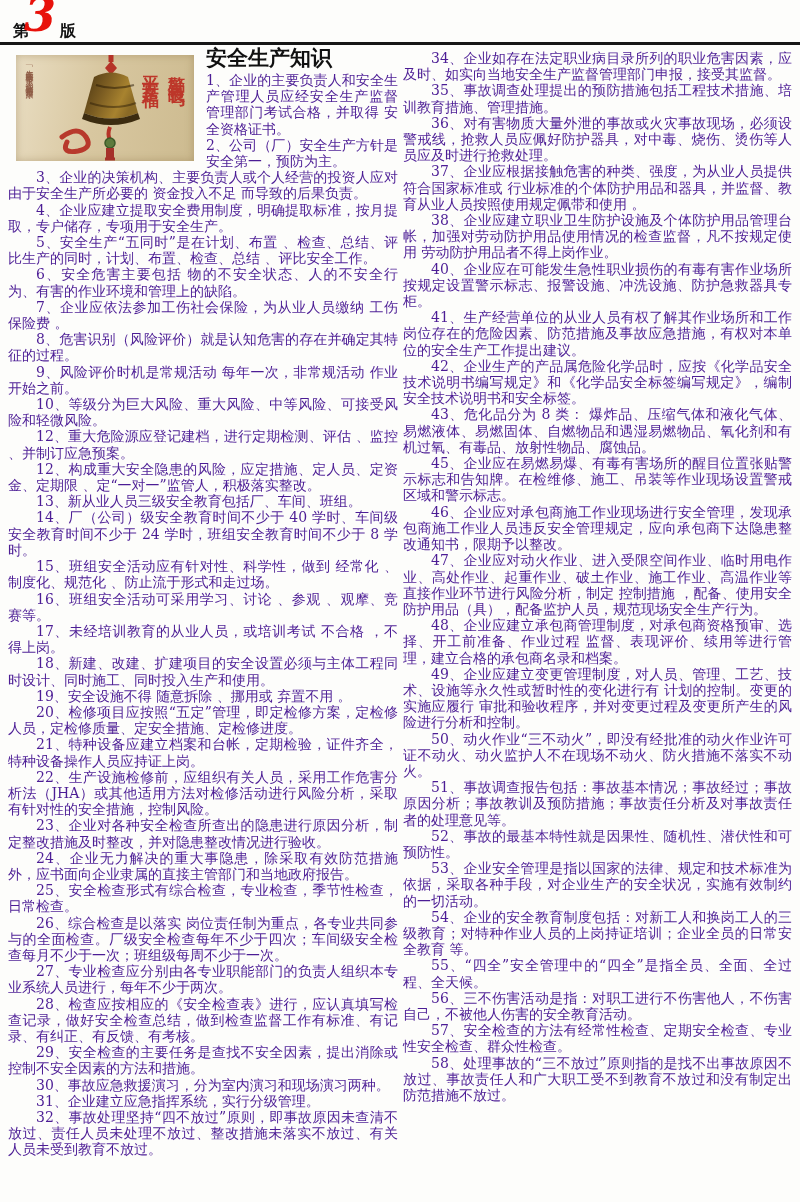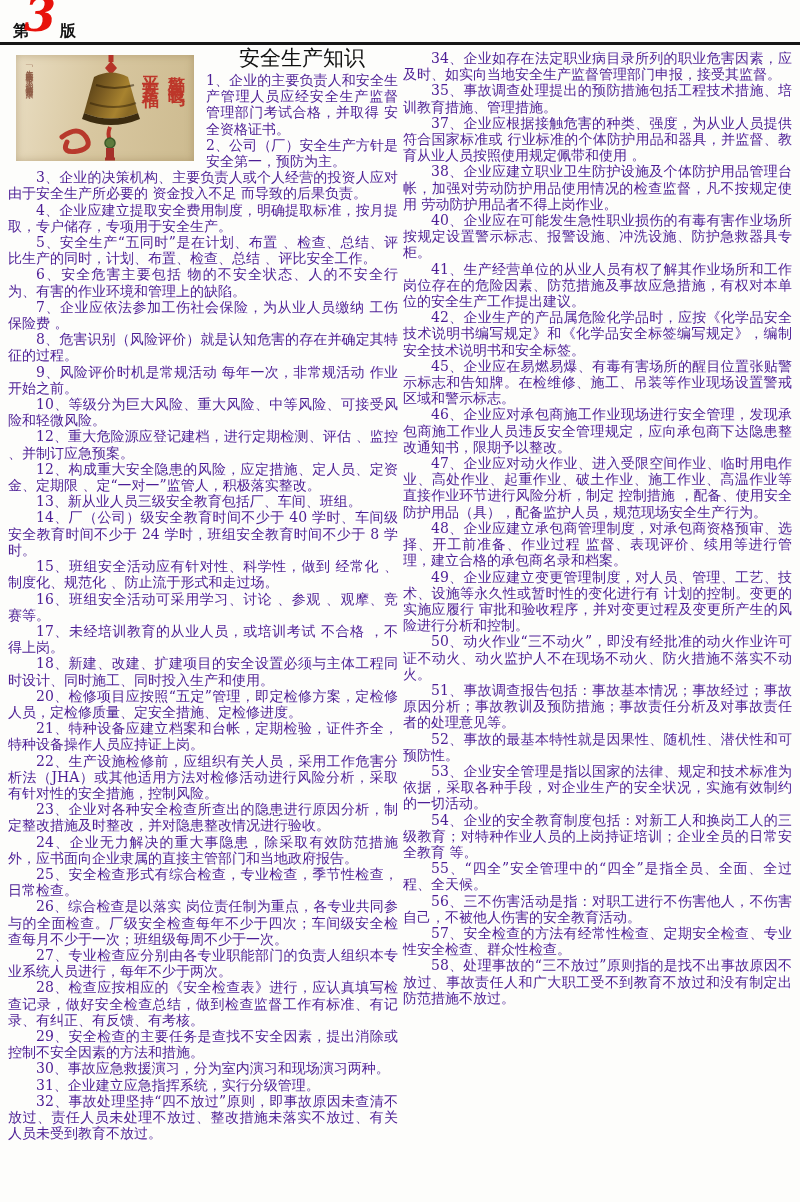--- a/index.html
+++ b/index.html
@@ -20,22 +20,22 @@
     position:absolute;left:24px;top:-8px;font-size:46px;line-height:1;
     color:#e8120b;font-weight:bold;font-style:italic;
     font-family:"DejaVu Serif","Liberation Serif",serif;
   }
   .mast-rule{position:absolute;top:42px;left:0;width:800px;height:3px;background:#161616;}
   
   .col{position:absolute;top:46px;}
   .col-left{left:8px;width:390px;}
   .col-right{left:403px;width:389px;top:50px;}
   .article-title{
-    margin:0 0 2px 0;font-size:21px;line-height:24px;font-weight:normal;
-    text-align:center;color:#101010;
+    margin:0 0 2px 0;font-size:21px;line-height:24px;font-weight:bold;
+    text-align:left;color:#101010;
   }
   p.item{
     margin:0;font-size:14px;line-height:16.2px;text-align:justify;
     text-indent:2em;color:#4c1d95;word-break:break-all;
   }
   .intro p.item{text-indent:0;}
   
   .poster{
     float:left;width:178px;height:106px;margin:9px 12px 2px 8px;
     position:relative;overflow:hidden;
@@ -121,45 +121,48 @@
       <p class="item">9、风险评价时机是常规活动 每年一次，非常规活动 作业开始之前。</p>
       <p class="item">10、等级分为巨大风险、重大风险、中等风险、可接受风险和轻微风险。</p>
       <p class="item">12、重大危险源应登记建档，进行定期检测、评估 、监控 、并制订应急预案。</p>
       <p class="item">12、构成重大安全隐患的风险，应定措施、定人员、定资金、定期限 、定“一对一”监管人，积极落实整改。</p>
       <p class="item">13、新从业人员三级安全教育包括厂、车间、班组。</p>
       <p class="item">14、厂（公司）级安全教育时间不少于 40 学时、车间级安全教育时间不少于 24 学时，班组安全教育时间不少于 8 学时。</p>
       <p class="item">15、班组安全活动应有针对性、科学性，做到 经常化 、制度化、规范化 、防止流于形式和走过场。</p>
       <p class="item">16、班组安全活动可采用学习、讨论 、参观 、观摩、竞赛等。</p>
       <p class="item">17、未经培训教育的从业人员，或培训考试 不合格 ，不得上岗。</p>
       <p class="item">18、新建、改建、扩建项目的安全设置必须与主体工程同时设计、同时施工、同时投入生产和使用。</p>
+      <p class="item">19、安全设施不得 随意拆除 、挪用或 弃置不用 。</p>
       <p class="item">20、检修项目应按照“五定”管理，即定检修方案，定检修人员，定检修质量、定安全措施、定检修进度。</p>
       <p class="item">21、特种设备应建立档案和台帐，定期检验，证件齐全，特种设备操作人员应持证上岗。</p>
       <p class="item">22、生产设施检修前，应组织有关人员，采用工作危害分析法（JHA）或其他适用方法对检修活动进行风险分析，采取有针对性的安全措施，控制风险。</p>
       <p class="item">23、企业对各种安全检查所查出的隐患进行原因分析，制定整改措施及时整改，并对隐患整改情况进行验收。</p>
       <p class="item">24、企业无力解决的重大事隐患，除采取有效防范措施外，应书面向企业隶属的直接主管部门和当地政府报告。</p>
       <p class="item">25、安全检查形式有综合检查，专业检查，季节性检查，日常检查。</p>
       <p class="item">26、综合检查是以落实 岗位责任制为重点，各专业共同参与的全面检查。厂级安全检查每年不少于四次；车间级安全检查每月不少于一次；班组级每周不少于一次。</p>
       <p class="item">27、专业检查应分别由各专业职能部门的负责人组织本专业系统人员进行，每年不少于两次。</p>
       <p class="item">28、检查应按相应的《安全检查表》进行，应认真填写检查记录，做好安全检查总结，做到检查监督工作有标准、有记录、有纠正、有反馈、有考核。</p>
       <p class="item">29、安全检查的主要任务是查找不安全因素，提出消除或控制不安全因素的方法和措施。</p>
       <p class="item">30、事故应急救援演习，分为室内演习和现场演习两种。</p>
       <p class="item">31、企业建立应急指挥系统，实行分级管理。</p>
       <p class="item">32、事故处理坚持“四不放过”原则，即事故原因未查清不放过、责任人员未处理不放过、整改措施未落实不放过、有关人员未受到教育不放过。</p>
     </div>
 </div>
 
 <div class="col col-right">
   <div>
       <p class="item">34、企业如存在法定职业病目录所列的职业危害因素，应及时、如实向当地安全生产监督管理部门申报，接受其监督。</p>
       <p class="item">35、事故调查处理提出的预防措施包括工程技术措施、培训教育措施、管理措施。</p>
+      <p class="item">36、对有害物质大量外泄的事故或火灾事故现场，必须设警戒线，抢救人员应佩好防护器具，对中毒、烧伤、烫伤等人员应及时进行抢救处理。</p>
       <p class="item">37、企业应根据接触危害的种类、强度，为从业人员提供符合国家标准或 行业标准的个体防护用品和器具，并监督、教育从业人员按照使用规定佩带和使用 。</p>
       <p class="item">38、企业应建立职业卫生防护设施及个体防护用品管理台帐，加强对劳动防护用品使用情况的检查监督，凡不按规定使用 劳动防护用品者不得上岗作业。</p>
       <p class="item">40、企业应在可能发生急性职业损伤的有毒有害作业场所按规定设置警示标志、报警设施、冲洗设施、防护急救器具专柜。</p>
       <p class="item">41、生产经营单位的从业人员有权了解其作业场所和工作岗位存在的危险因素、防范措施及事故应急措施，有权对本单位的安全生产工作提出建议。</p>
       <p class="item">42、企业生产的产品属危险化学品时，应按《化学品安全技术说明书编写规定》和《化学品安全标签编写规定》，编制安全技术说明书和安全标签。</p>
+      <p class="item">43、危化品分为 8 类： 爆炸品、压缩气体和液化气体、易燃液体、易燃固体、自燃物品和遇湿易燃物品、氧化剂和有机过氧、有毒品、放射性物品、腐蚀品。</p>
       <p class="item">45、企业应在易燃易爆、有毒有害场所的醒目位置张贴警示标志和告知牌。在检维修、施工、吊装等作业现场设置警戒区域和警示标志。</p>
       <p class="item">46、企业应对承包商施工作业现场进行安全管理，发现承包商施工作业人员违反安全管理规定，应向承包商下达隐患整改通知书，限期予以整改。</p>
       <p class="item">47、企业应对动火作业、进入受限空间作业、临时用电作业、高处作业、起重作业、破土作业、施工作业、高温作业等直接作业环节进行风险分析，制定 控制措施 ，配备、使用安全防护用品（具），配备监护人员，规范现场安全生产行为。</p>
       <p class="item">48、企业应建立承包商管理制度，对承包商资格预审、选择、开工前准备、作业过程 监督、表现评价、续用等进行管理，建立合格的承包商名录和档案。</p>
       <p class="item">49、企业应建立变更管理制度，对人员、管理、工艺、技术、设施等永久性或暂时性的变化进行有 计划的控制。变更的实施应履行 审批和验收程序，并对变更过程及变更所产生的风险进行分析和控制。</p>
       <p class="item">50、动火作业“三不动火”，即没有经批准的动火作业许可证不动火、动火监护人不在现场不动火、防火措施不落实不动火。</p>
       <p class="item">51、事故调查报告包括：事故基本情况；事故经过；事故原因分析；事故教训及预防措施；事故责任分析及对事故责任者的处理意见等。</p>
       <p class="item">52、事故的最基本特性就是因果性、随机性、潜伏性和可预防性。</p>
       <p class="item">53、企业安全管理是指以国家的法律、规定和技术标准为依据，采取各种手段，对企业生产的安全状况，实施有效制约的一切活动。</p>
       <p class="item">54、企业的安全教育制度包括：对新工人和换岗工人的三级教育；对特种作业人员的上岗持证培训；企业全员的日常安全教育 等。</p>

